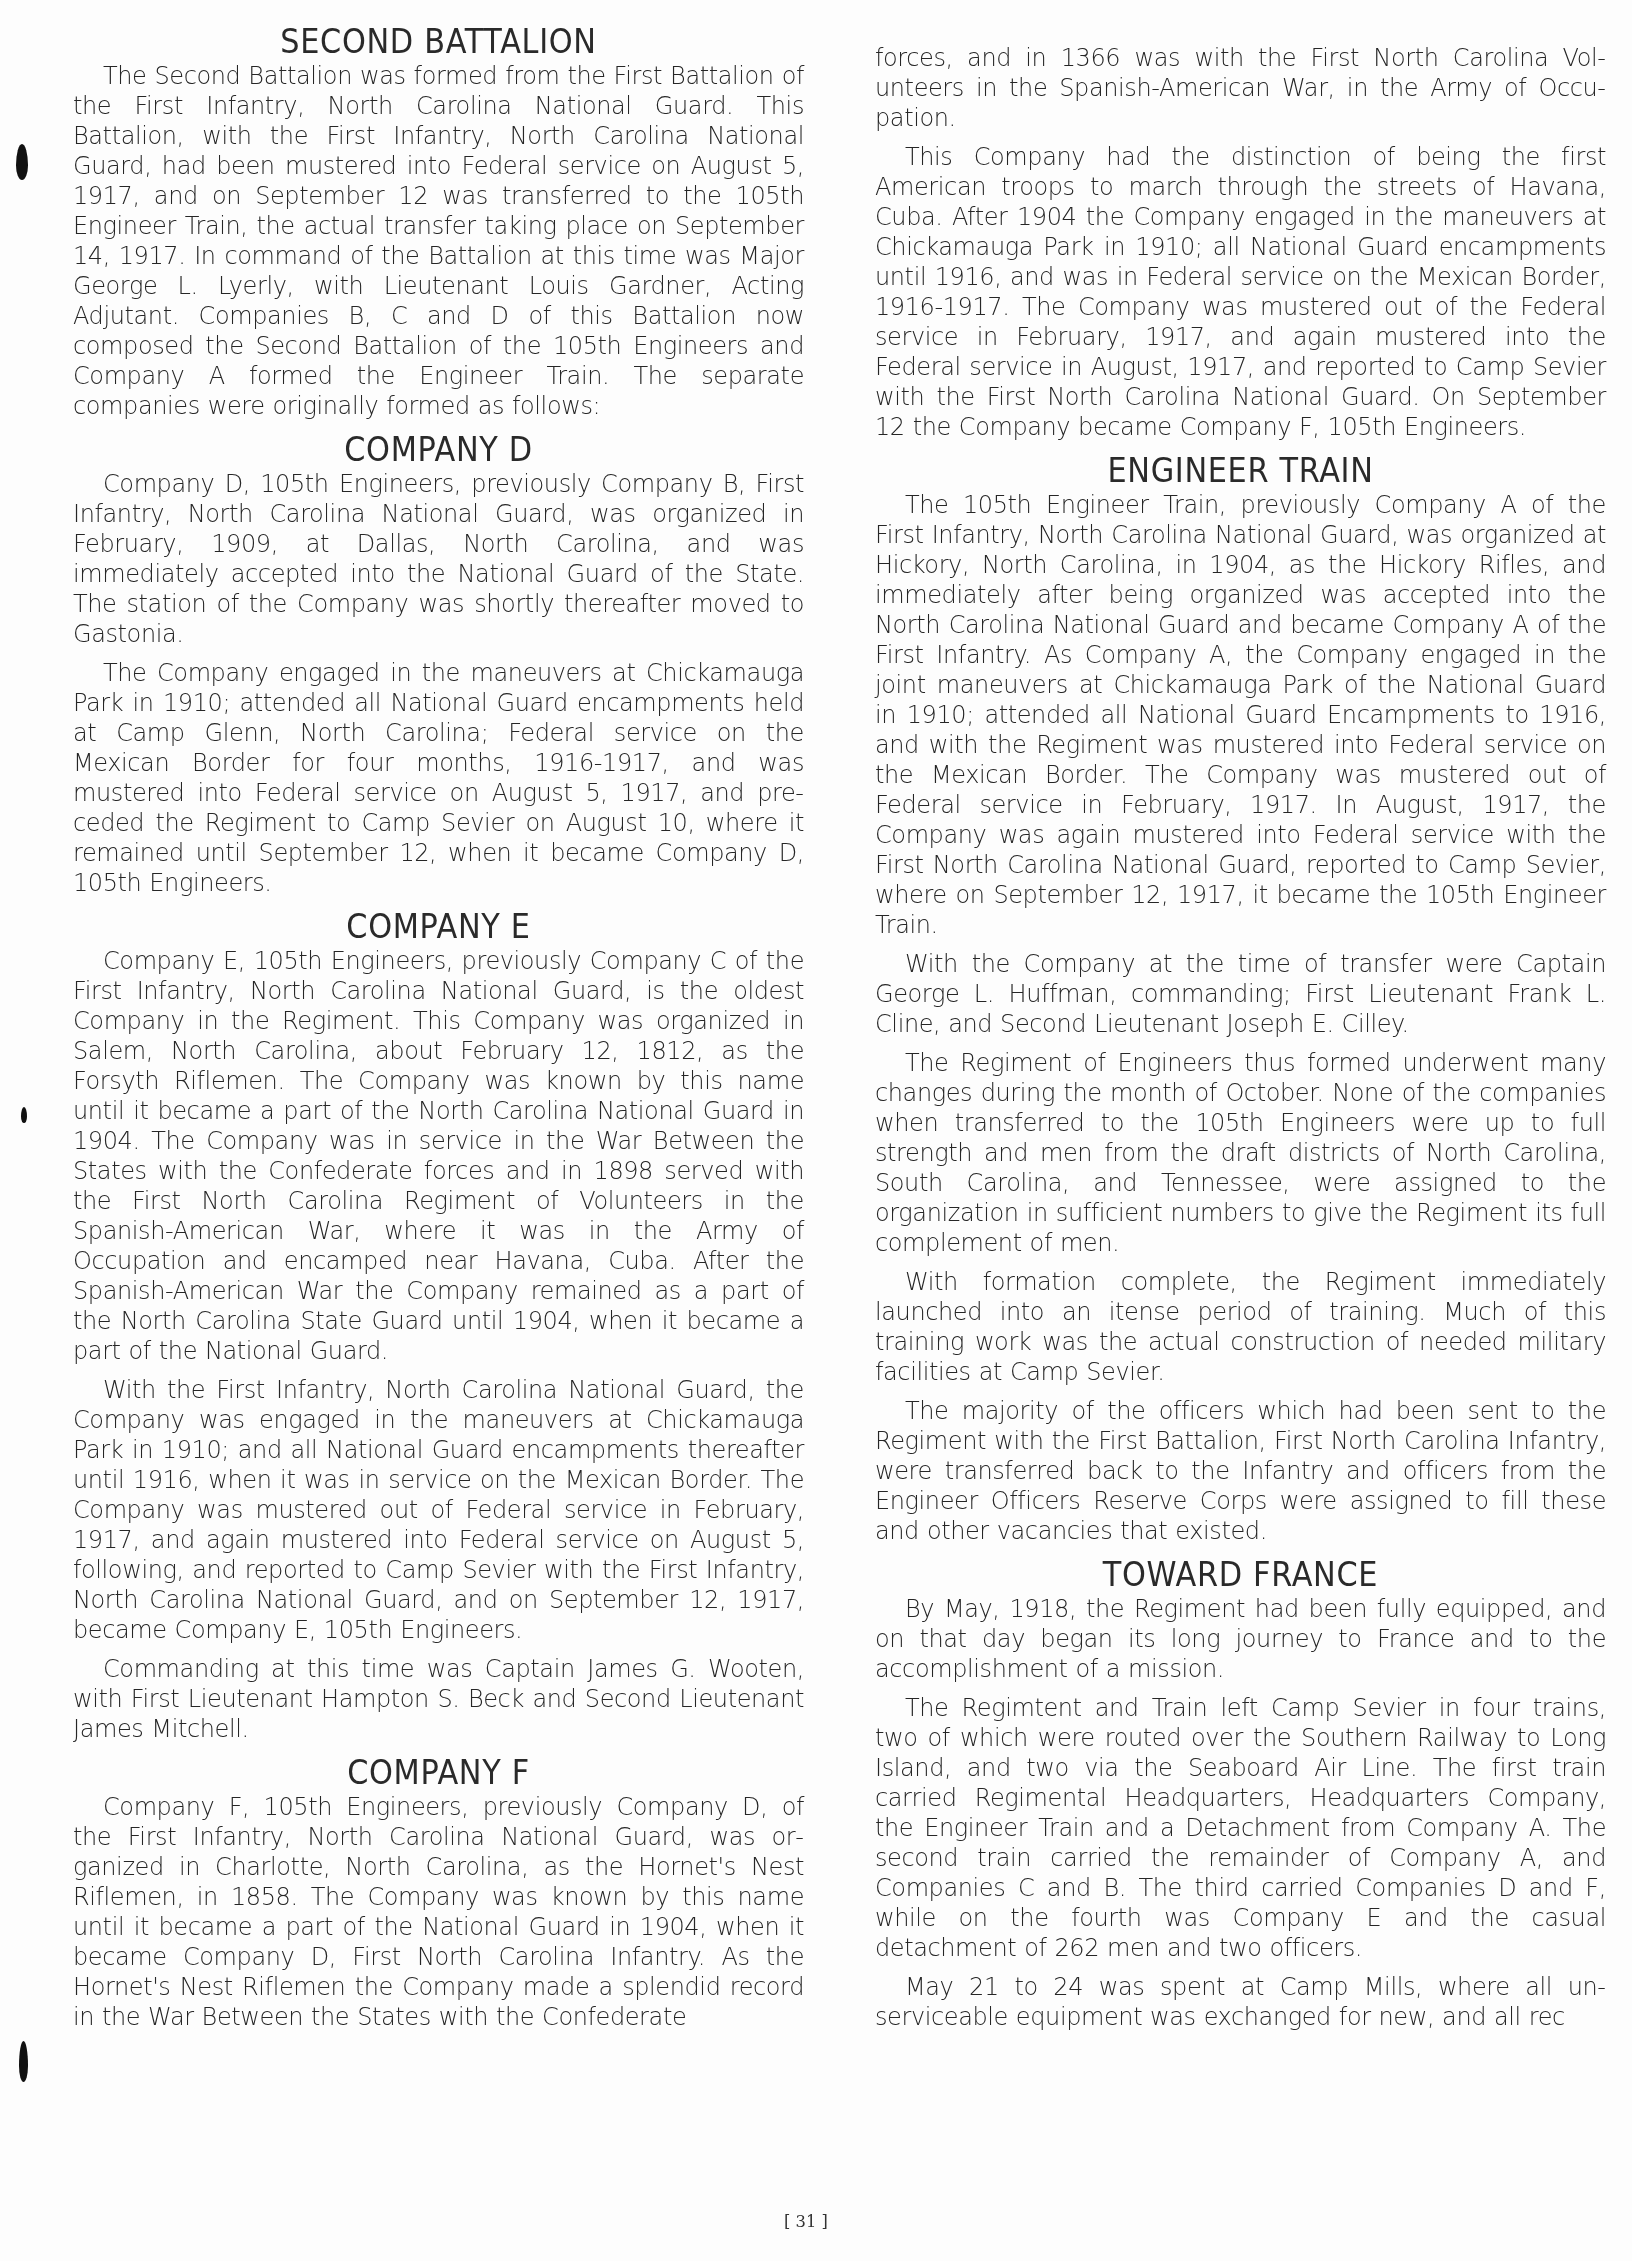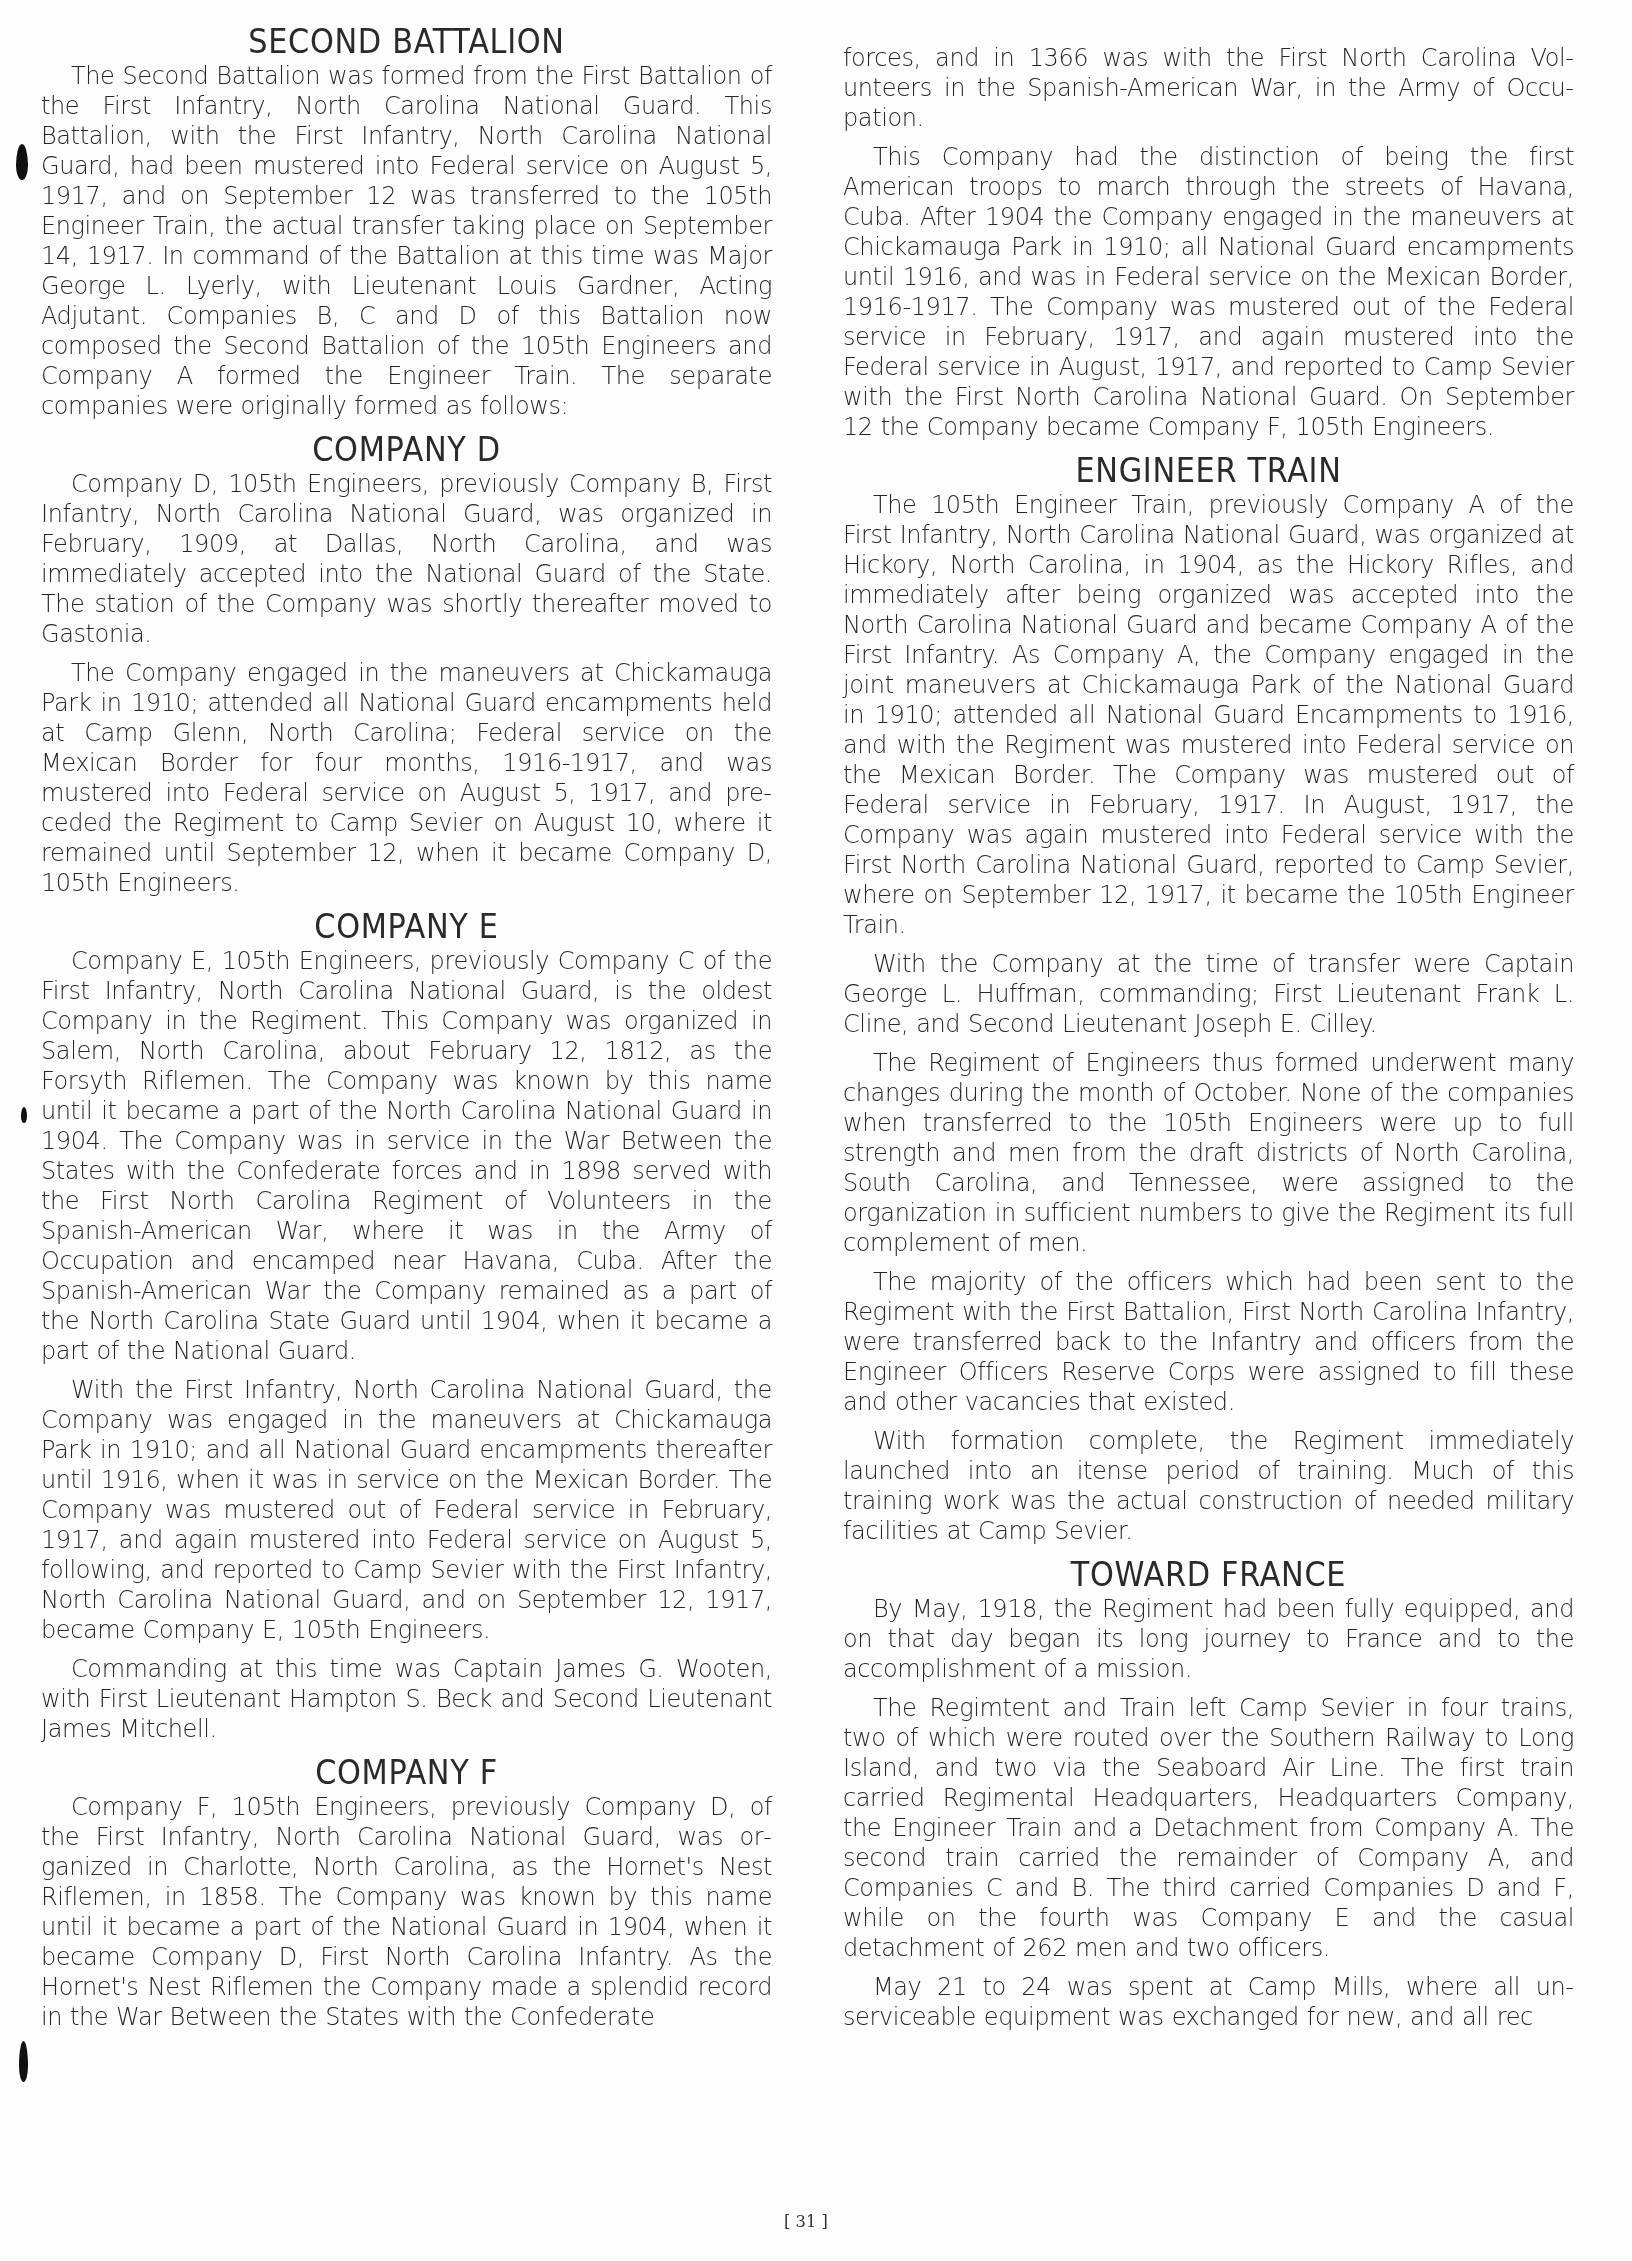--- a/index.html
+++ b/index.html
@@ -4,21 +4,21 @@
 <style>
   html, body { margin: 0; padding: 0; background: #ffffff; }
   body { width: 1632px; height: 2261px; position: relative; overflow: hidden; }
   .page {
     position: absolute; left: 0; top: 0; width: 1632px; height: 2261px;
     background: #fdfdfd;
     font-family: "DejaVu Sans", sans-serif;
     color: #262626;
   }
   .col {
-    position: absolute; top: 22px; width: 731px;
+    position: absolute; top: 22px; width: 731px; margin-left: 32px;
   }
   .col.left { left: 41px; }
   .col.right { left: 843px; }
   h2.sec {
     margin: 0; text-align: center; font-weight: normal;
     font-size: 33px; letter-spacing: 0.7px; color: #2a2a2a;
     font-family: "DejaVu Sans", sans-serif;
     transform: scaleX(0.92);
   }
   p.body {
@@ -87,22 +87,22 @@
     <section>
       <p class="body noindent" style="margin-top:21px;">forces, and in 1366 was with the First North Carolina Vol­unteers in the Spanish-American War, in the Army of Occu­pation.</p>
       <p class="body">This Company had the distinction of being the first American troops to march through the streets of Havana, Cuba.  After 1904 the Company engaged in the maneuvers at Chickamauga Park in 1910; all National Guard encamp­ments until 1916, and was in Federal service on the Mexican Border, 1916-1917.  The Company was mustered out of the Federal service in February, 1917, and again mustered into the Federal service in August, 1917, and reported to Camp Sevier with the First North Carolina National Guard.  On September 12 the Company became Company F, 105th Engineers.</p>
     </section>
 
     <section>
       <h2 class="sec h-eng">ENGINEER TRAIN</h2>
       <p class="body">The 105th Engineer Train, previously Company A of the First Infantry, North Carolina National Guard, was organ­ized at Hickory, North Carolina, in 1904, as the Hickory Rifles, and immediately after being organized was accepted into the North Carolina National Guard and became Com­pany A of the First Infantry.  As Company A, the Company engaged in the joint maneuvers at Chickamauga Park of the National Guard in 1910; attended all National Guard En­campments to 1916, and with the Regiment was mustered into Federal service on the Mexican Border.  The Company was mustered out of Federal service in February, 1917.  In August, 1917, the Company was again mustered into Fed­eral service with the First North Carolina National Guard, reported to Camp Sevier, where on September 12, 1917, it became the 105th Engineer Train.</p>
       <p class="body">With the Company at the time of transfer were Captain George L. Huffman, commanding; First Lieutenant Frank L. Cline, and Second Lieutenant Joseph E. Cilley.</p>
       <p class="body">The Regiment of Engineers thus formed underwent many changes during the month of October.  None of the com­panies when transferred to the 105th Engineers were up to full strength and men from the draft districts of North Car­olina, South Carolina, and Tennessee, were assigned to the organization in sufficient numbers to give the Regiment its full complement of men.</p>
+      <p class="body">With formation complete, the Regiment immediately launched into an itense period of training.  Much of this training work was the actual construction of needed military facilities at Camp Sevier.</p>
       <p class="body">The majority of the officers which had been sent to the Regiment with the First Battalion, First North Carolina In­fantry, were transferred back to the Infantry and officers from the Engineer Officers Reserve Corps were assigned to fill these and other vacancies that existed.</p>
-      <p class="body">With formation complete, the Regiment immediately launched into an itense period of training.  Much of this training work was the actual construction of needed military facilities at Camp Sevier.</p>
     </section>
 
     <section>
       <h2 class="sec h-france">TOWARD FRANCE</h2>
       <p class="body">By May, 1918, the Regiment had been fully equipped, and on that day began its long journey to France and to the accomplishment of a mission.</p>
       <p class="body">The Regimtent and Train left Camp Sevier in four trains, two of which were routed over the Southern Railway to Long Island, and two via the Seaboard Air Line.  The first train carried Regimental Headquarters, Headquarters Com­pany, the Engineer Train and a Detachment from Com­pany A.  The second train carried the remainder of Com­pany A, and Companies C and B.  The third carried Com­panies D and F, while on the fourth was Company E and the casual detachment of 262 men and two officers.</p>
       <p class="body">May 21 to 24 was spent at Camp Mills, where all un­serviceable equipment was exchanged for new, and all rec­</p>
     </section>
   </div>
 

